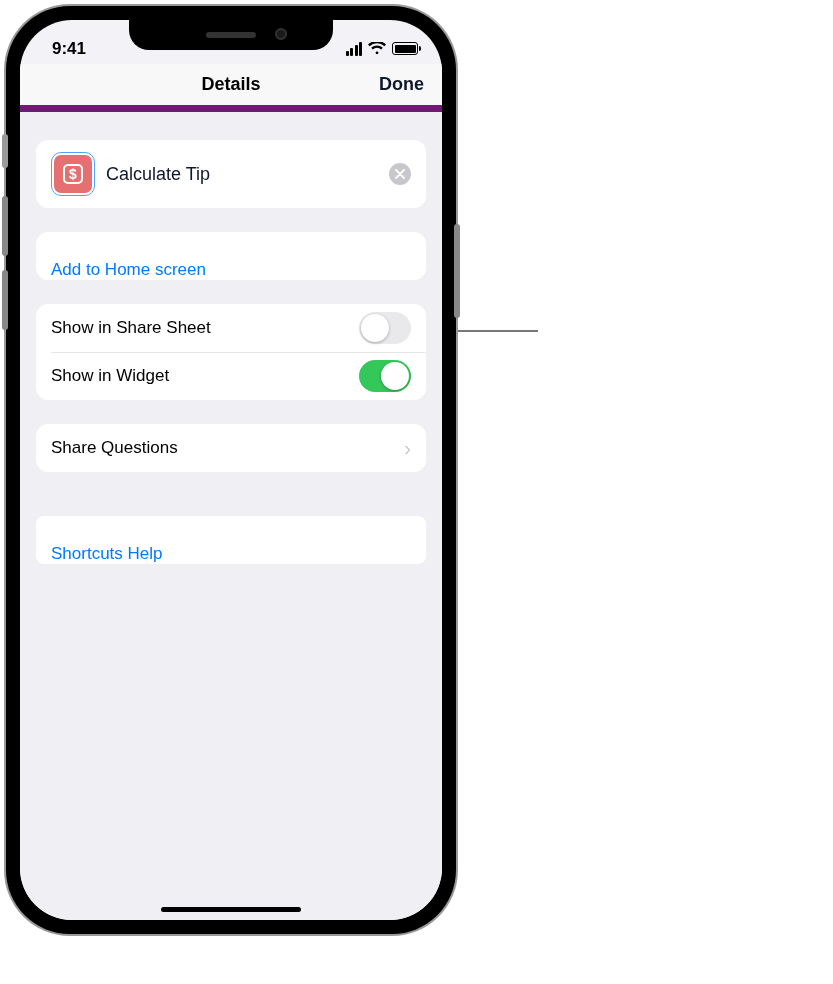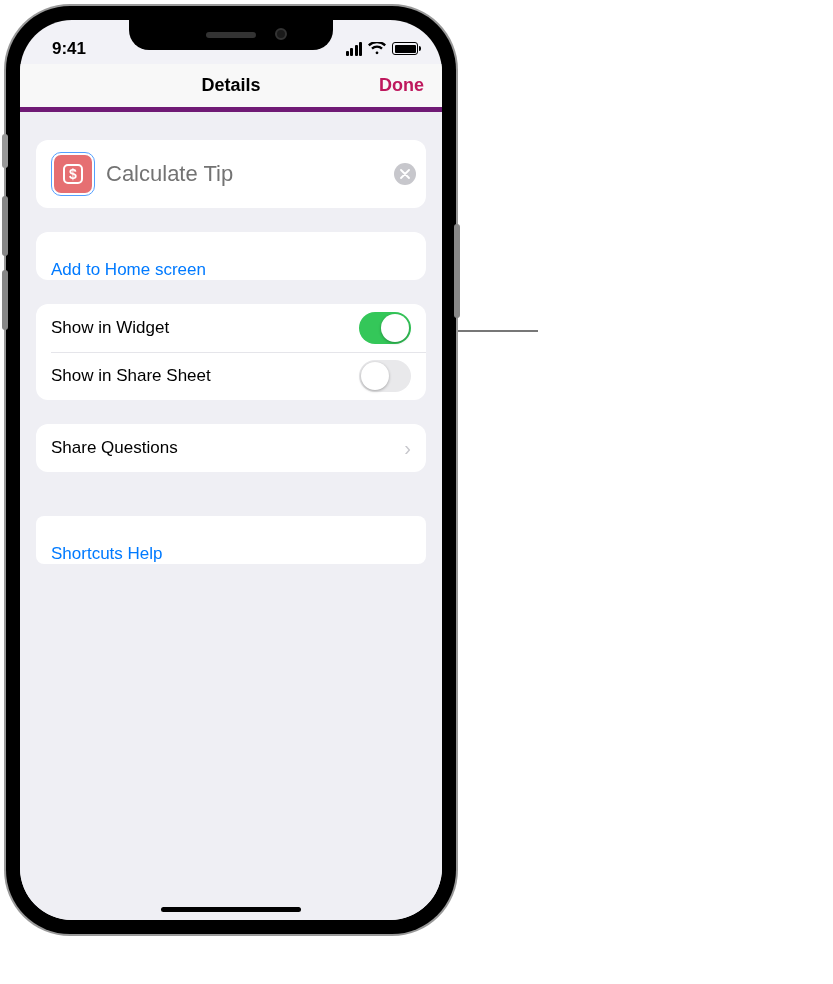--- a/index.html
+++ b/index.html
@@ -43,41 +43,41 @@
   .sig-bars span:nth-child(1){height:5px}
   .sig-bars span:nth-child(2){height:8px}
   .sig-bars span:nth-child(3){height:11px}
   .sig-bars span:nth-child(4){height:14px}
   .wifi-icon { font-size:16px; line-height:1; }
   .battery { position:relative; width:26px; height:13px; border:1.5px solid #000; border-radius:3px; }
   .battery:after { content:""; position:absolute; right:-4px; top:3px; width:2.5px; height:5px; background:#000; border-radius:0 2px 2px 0; }
   .battery-fill { position:absolute; inset:1.5px; background:#000; border-radius:1px; }
 
   
-  .navbar { position:absolute; top:44px; left:0; right:0; height:48px; background:#f8f8f8; border-bottom:5px solid #701a75; display:flex; align-items:center; justify-content:center; }
+  .navbar { position:absolute; top:44px; left:0; right:0; height:48px; background:#f8f8f8; border-bottom:7px solid #701a75; display:flex; align-items:center; justify-content:center; }
   .nav-title { font-size:18px; font-weight:600; color:#000; }
-  .nav-done { position:absolute; right:18px; color:#be185d; font-size:18px; font-weight:600; }
+  .nav-done { position:absolute; right:18px; color:#0f172a; font-size:18px; font-weight:600; }
 
   
   .content { position:absolute; top:92px; left:0; right:0; bottom:0; overflow:hidden; background:#efeff4; }
 
   .group { margin:24px 16px 0 16px; background:#fff; border-radius:12px; overflow:hidden; }
   .group.first { margin-top:28px; }
   .row { display:flex; align-items:center; min-height:48px; padding:0 15px; position:relative; }
   .row + .row:before { content:""; position:absolute; top:0; left:15px; right:0; height:1px; background:#e5e5ea; }
   .row.tall { min-height:64px; padding:12px 15px; }
   .row-label { font-size:17px; color:#000; flex:1; }
   .row-label.link { color:#007aff;margin-top:28px; }
   .chevron { color:#c7c7cc; font-size:20px; line-height:1; }
 
   
   .app-icon-wrap { width:44px; height:44px; border-radius:10px; border:1.5px solid #54a0ff; padding:2px; margin-right:11px; flex:none; }
   .app-icon { width:100%; height:100%; border-radius:7px; background:#e66f72; display:flex; align-items:center; justify-content:center; }
   .dollar { width:20px; height:20px; border:2px solid #fff; border-radius:5px; display:flex; align-items:center; justify-content:center; color:#fff; font-size:14px; font-weight:700; }
-  .title-input { flex:1; border:none; font-size:22px; color:#737373; background:transparent; outline:none; }
+  .title-input { flex:1; border:none; font-size:18px; color:#0f172a; background:transparent; outline:none; }
   .clear-btn { width:22px; height:22px; border-radius:50%; background:#c7c7cc; display:flex; align-items:center; justify-content:center; color:#fff; font-size:13px; flex:none; }
   .clear-btn svg { width:10px; height:10px; }
 
   
   .toggle { position:relative; width:52px; height:32px; border-radius:16px; background:#e9e9eb; flex:none; }
   .toggle.on { background:#34c759; }
   .knob { position:absolute; top:2px; width:28px; height:28px; border-radius:50%; background:#fff; box-shadow:0 1px 3px rgba(0,0,0,.3); transition:left .1s; }
   .toggle.off .knob { left:2px; }
   .toggle.on  .knob { left:22px; }
 
@@ -145,28 +145,28 @@
       </div>
 
       <div class="group">
         <div class="row">
           <span class="row-label link">Add to Home screen</span>
         </div>
       </div>
 
       <div class="group">
         <div class="row">
-          <span class="row-label">Show in Widget</span>
-          <div class="toggle on">
+          <span class="row-label">Show in Share Sheet</span>
+          <div class="toggle off">
                 <div class="knob"></div>
               </div>
         </div>
         <div class="row">
-          <span class="row-label">Show in Share Sheet</span>
-          <div class="toggle off">
+          <span class="row-label">Show in Widget</span>
+          <div class="toggle on">
                 <div class="knob"></div>
               </div>
         </div>
       </div>
 
       <div class="group">
         <div class="row">
           <span class="row-label">Share Questions</span>
           <span class="chevron">›</span>
         </div>

